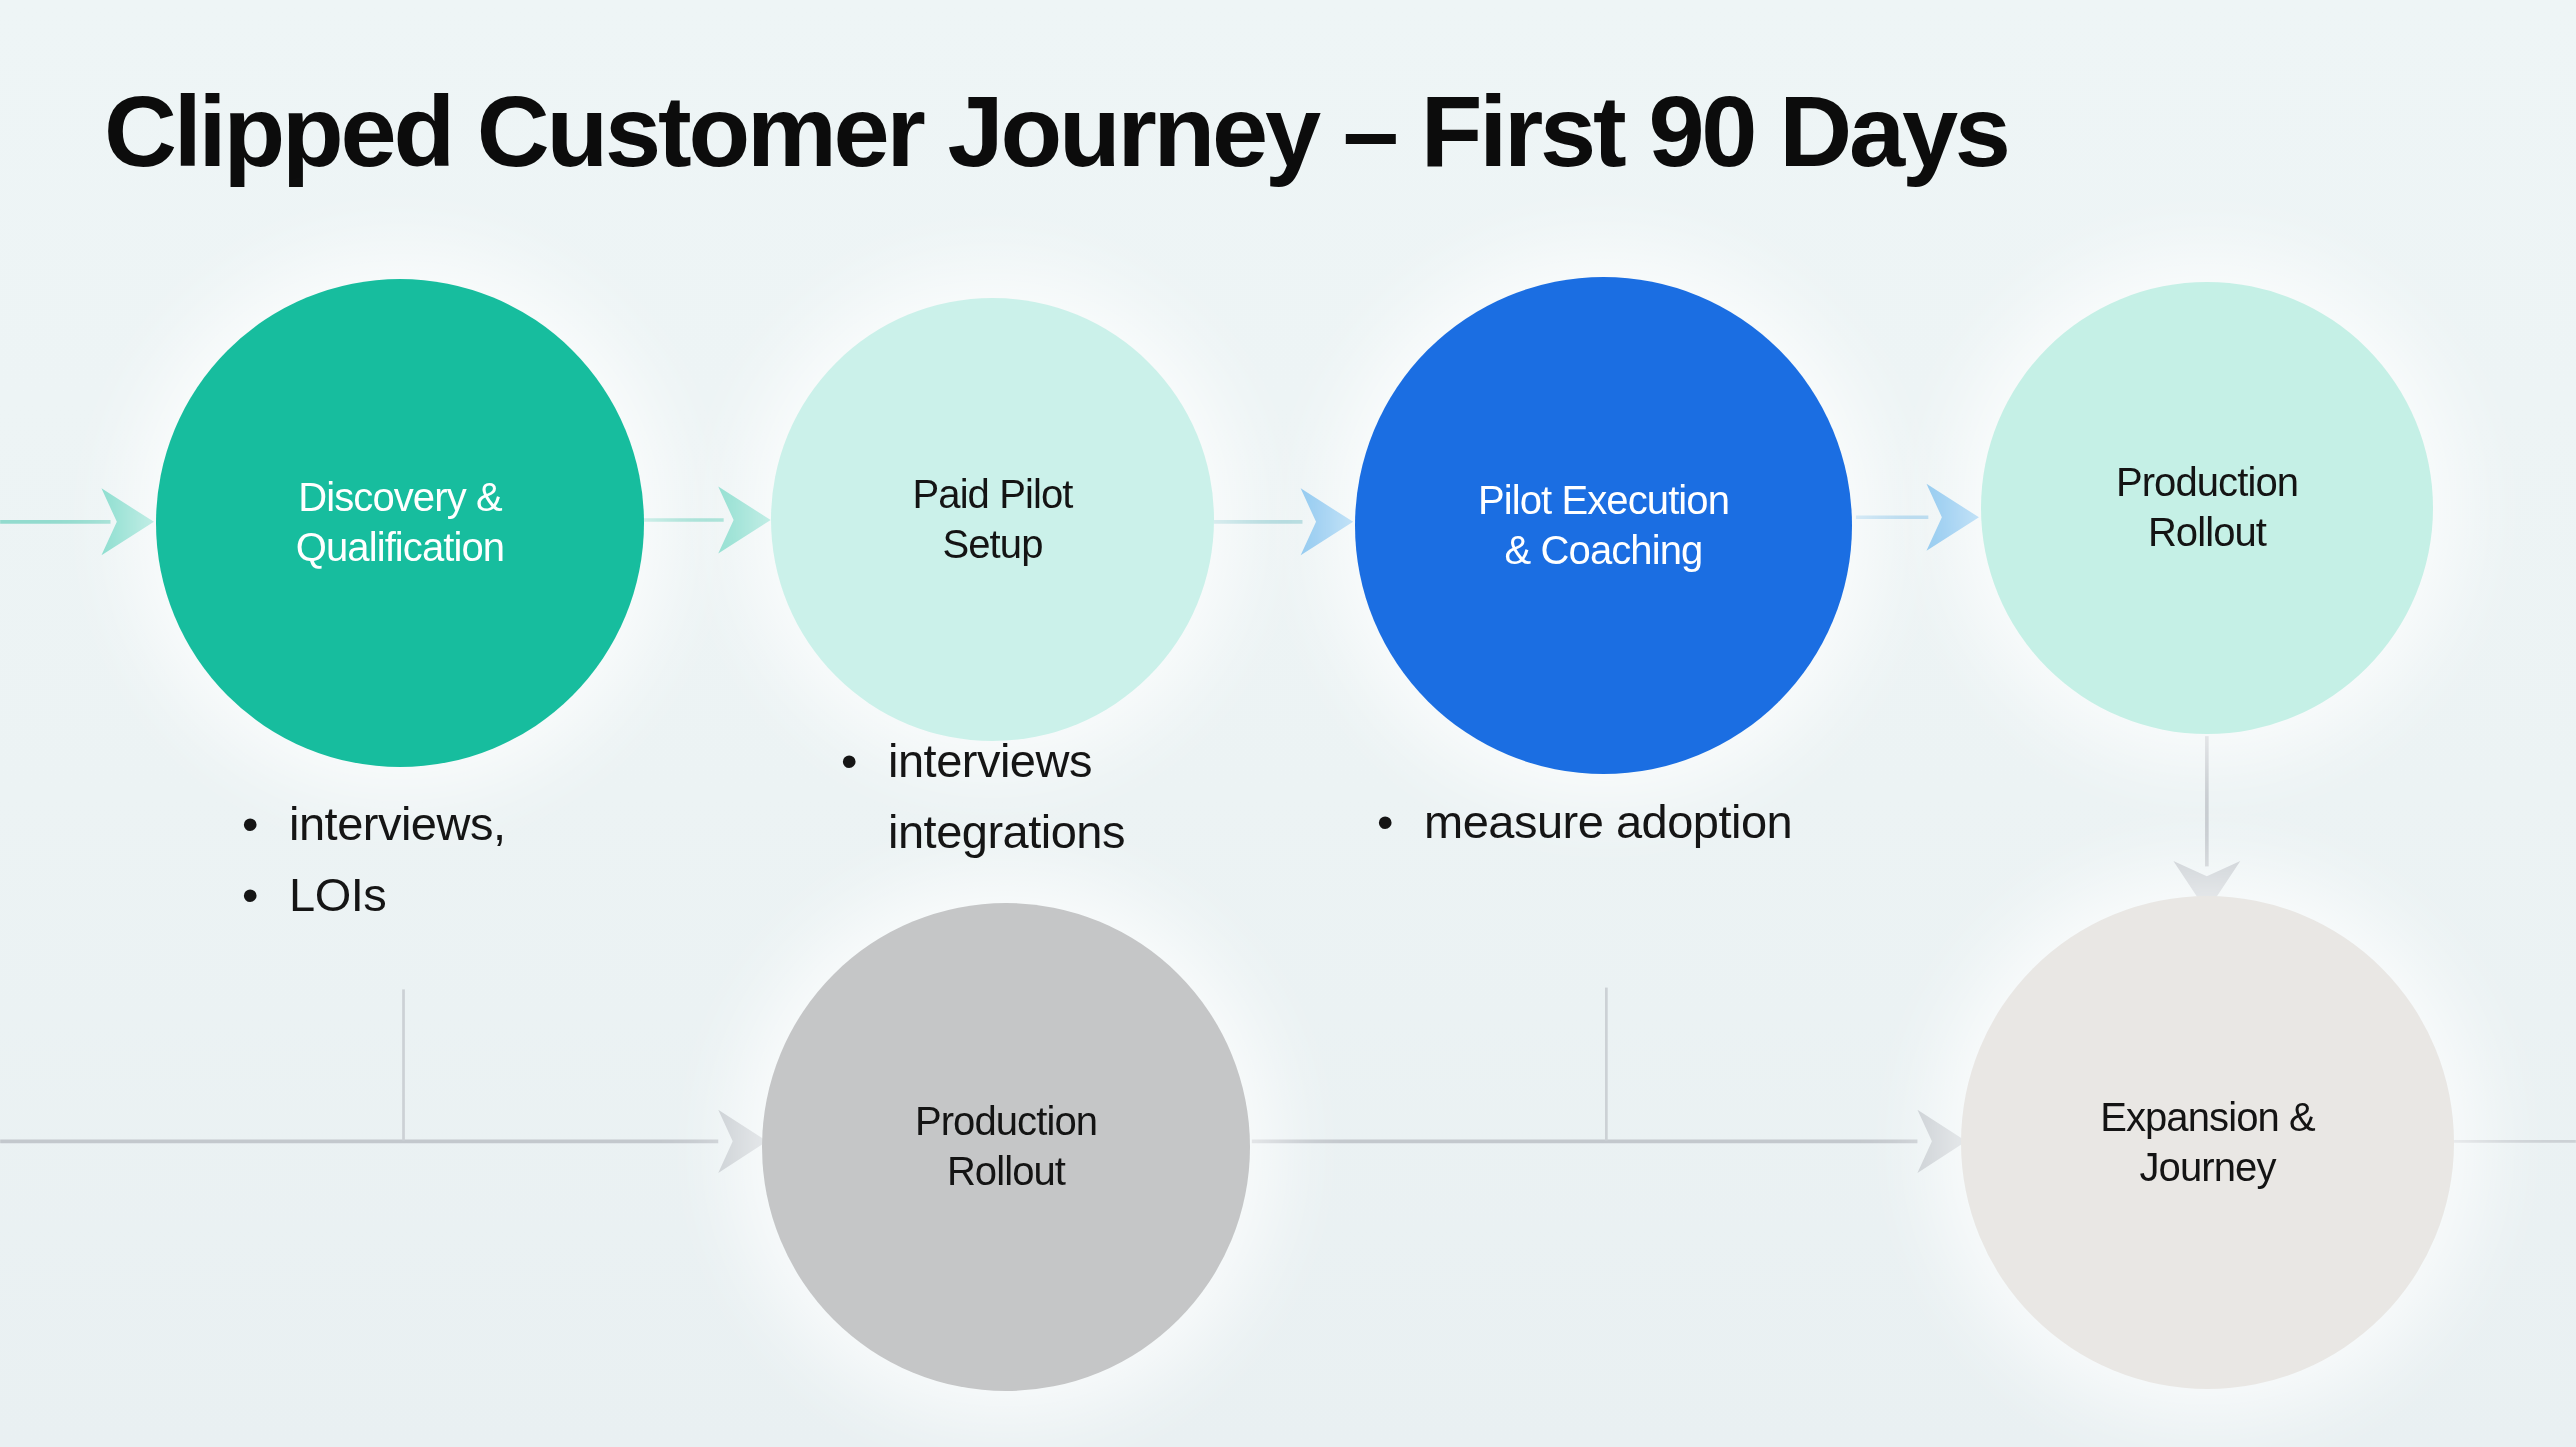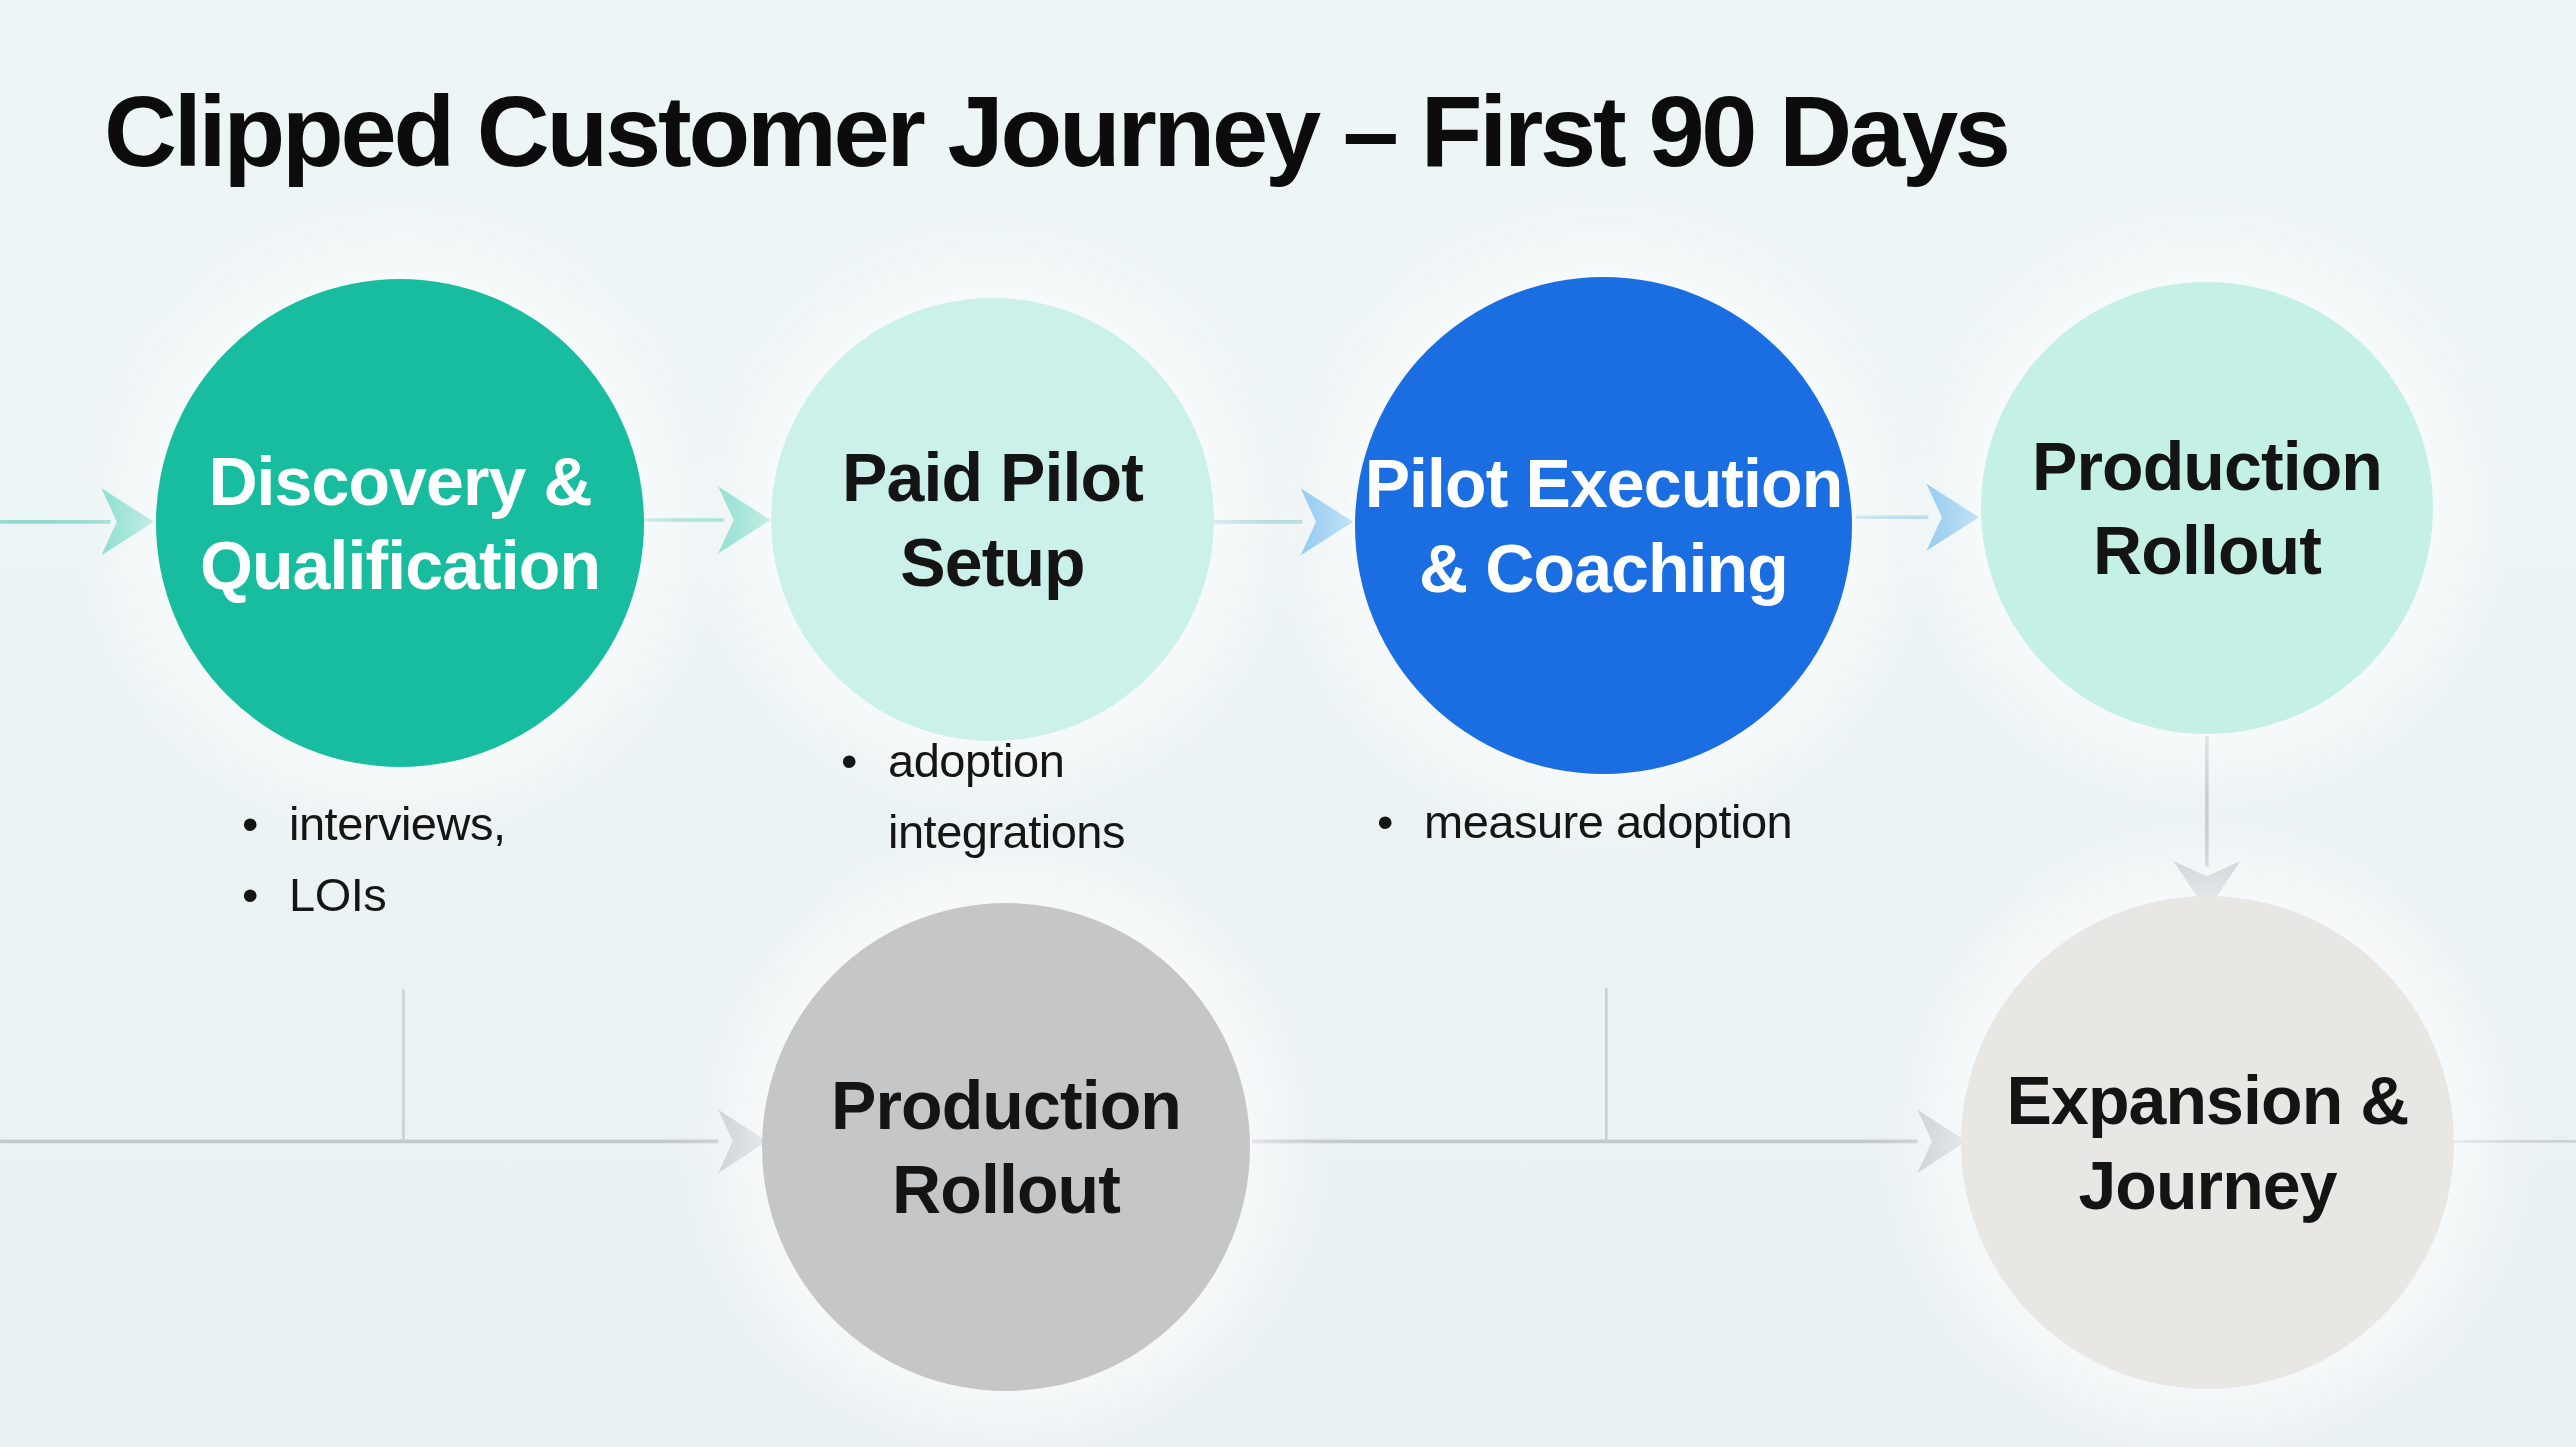--- a/index.html
+++ b/index.html
@@ -18,21 +18,21 @@
     font-size:101px;font-weight:700;letter-spacing:-3.2px;
     color:#0c0c0c;white-space:nowrap;
   }
   .connector-layer{position:absolute;left:0;top:0;width:2576px;height:1447px;}
   .node{
     position:absolute;border-radius:50%;
     display:flex;align-items:center;justify-content:center;text-align:center;
     box-shadow:0 0 81px 27px rgba(255,255,255,0.75);
   }
   .node .label{
-    font-weight:700;font-size:68px;line-height:1.24;letter-spacing:-0.9px;
+    font-weight:400;font-size:40px;line-height:1.24;letter-spacing:-0.9px;
   }
   .node .label span{display:block;}
   .bullets{position:absolute;font-size:47px;color:#151515;letter-spacing:-0.5px;}
   .bullet-line{display:flex;align-items:baseline;height:71px;}
   .bullet-line .marker{display:inline-block;width:47px;}
   .bullet-line.indent-52{padding-left:47px;text-align:center;}
   .bullet-line.indent-52 .marker,
   .bullet-line.indent-14 .marker{width:0;}
   .bullet-line.indent-14{padding-left:12.7px;}
   
@@ -145,21 +145,21 @@
     </div>
     <div class="bullet-line">
       <span class="marker">•</span>
       <span>LOIs</span>
     </div>
   </div>
 
   <div class="bullets" style="left:841px;top:733px;">
     <div class="bullet-line">
       <span class="marker">•</span>
-      <span>adoption</span>
+      <span>interviews</span>
     </div>
     <div class="bullet-line indent-52">
       <span class="marker"></span>
       <span>integrations</span>
     </div>
   </div>
 
   <div class="bullets" style="left:1377px;top:794px;">
     <div class="bullet-line">
       <span class="marker">•</span>

